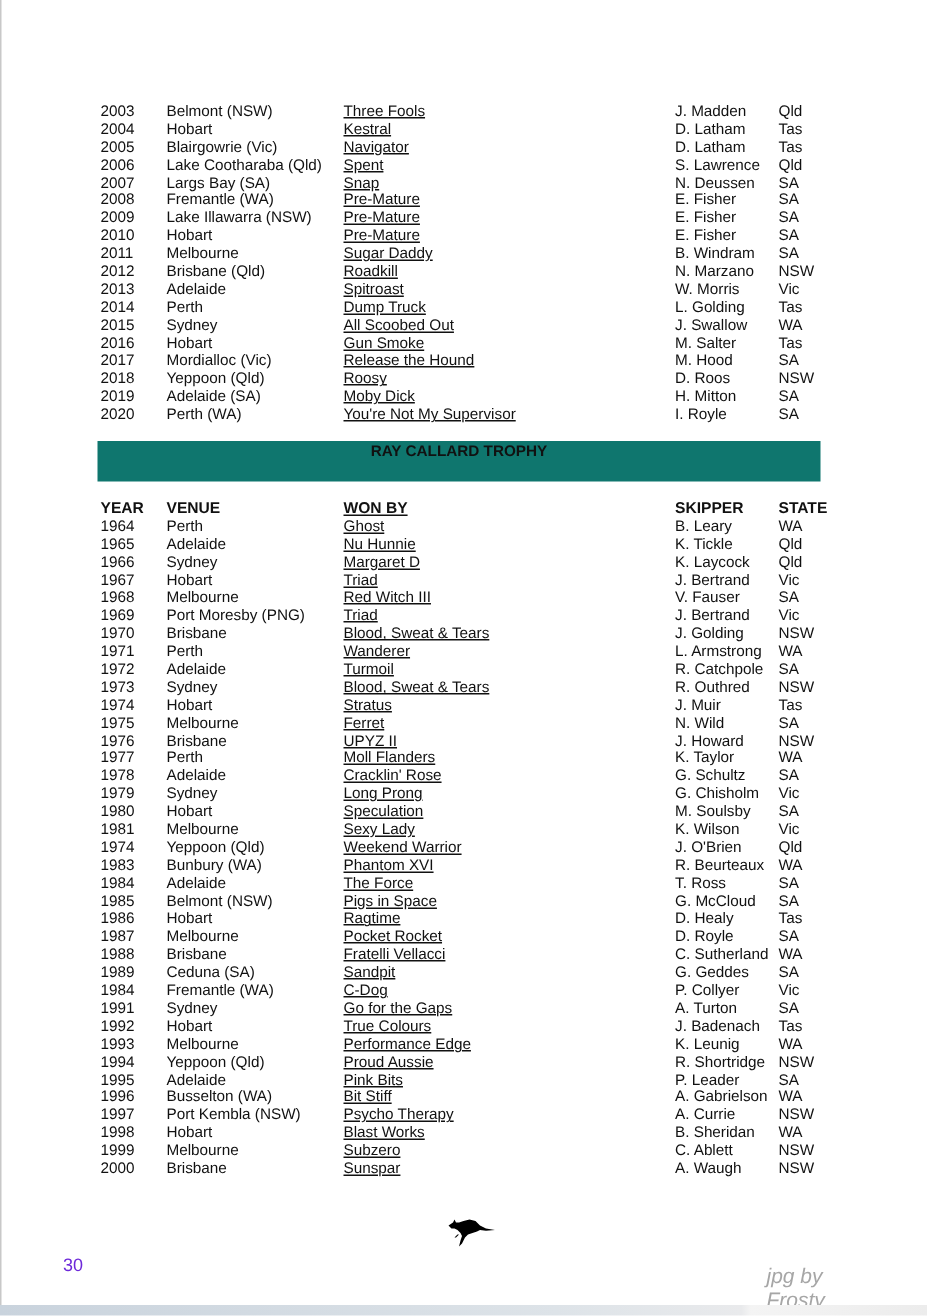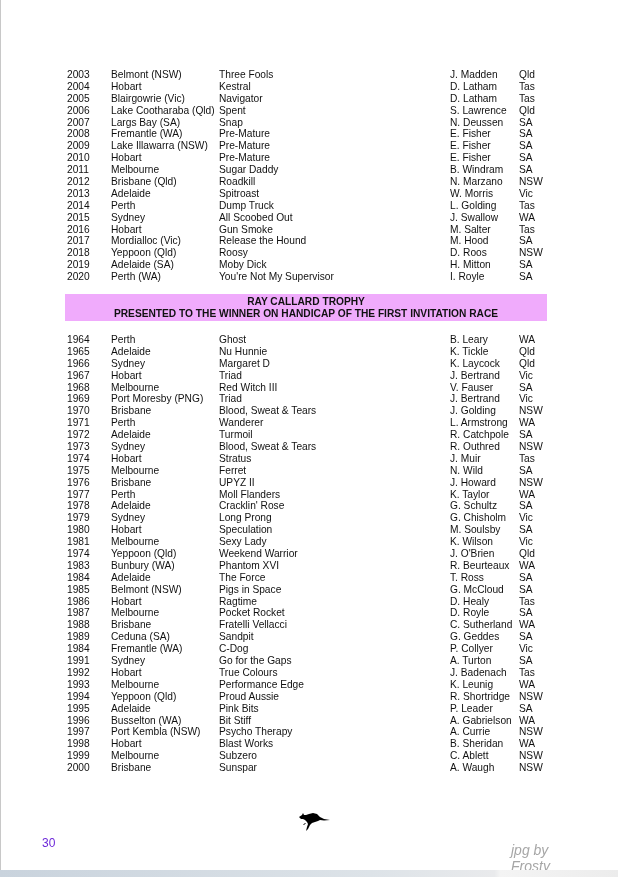--- a/index.html
+++ b/index.html
@@ -17,27 +17,27 @@
   }
   .bottom-strip {
     position: absolute; left: 0; top: 870px; width: 618px; height: 7px;
     background: linear-gradient(90deg, #c9d3dd 0%, #dde3e8 60%, #e9eaec 80%, #f4f4f4 81%, #ececec 100%);
   }
   .table { position: absolute; left: 66px; width: 490px; }
   .row { position: relative; height: 11.9px; font-size: 10.2px; line-height: 11.9px; white-space: nowrap; }
   .row span { position: absolute; top: 0; }
   .c-year { left: 0; }
   .c-venue { left: 44px; }
-  .c-won { left: 152px; }
+  .c-won { left: 162px; text-decoration: underline; }
   .c-skipper { left: 338px; margin-left: 45px; }
   .c-state { left: 428px; margin-left: 24px; }
   .hdr { font-weight: bold; font-size: 10.4px; }
   .banner {
     position: absolute; left: 64px; top: 294px; width: 482px; height: 27px;
-    background: #f0abfc;
+    background: #0f766e;
     text-align: center; font-weight: bold; font-size: 10.2px; line-height: 11.5px;
     padding-top: 2px; box-sizing: border-box;
   }
   .kangaroo { position: absolute; left: 296px; top: 810px; width: 34px; height: 22px; }
   .page-num { position: absolute; left: 41px; top: 836px; font-size: 12px; color: #6d28d9; }
   .watermark { position: absolute; left: 510px; top: 842px; font-size: 14px; font-style: italic; color: #a6a6a6; }
 </style>
 </head>
 <body>
 
@@ -167,24 +167,30 @@
         <span class="c-year">2020</span>
         <span class="c-venue">Perth (WA)</span>
         <span class="c-won">You're Not My Supervisor</span>
         <span class="c-skipper">I. Royle</span>
         <span class="c-state">SA</span>
       </div>
     </div>
 
   <div class="banner">
     <div>RAY CALLARD TROPHY</div>
-    <div>PRESENTED TO THE WINNER ON HANDICAP OF THE FIRST INVITATION RACE</div>
   </div>
 
   <div class="table" id="bottom-table" style="top:334px;">
+    <div class="row hdr">
+      <span class="c-year">YEAR</span>
+      <span class="c-venue">VENUE</span>
+      <span class="c-won">WON BY</span>
+      <span class="c-skipper">SKIPPER</span>
+      <span class="c-state">STATE</span>
+    </div>
   <div class="row">
         <span class="c-year">1964</span>
         <span class="c-venue">Perth</span>
         <span class="c-won">Ghost</span>
         <span class="c-skipper">B. Leary</span>
         <span class="c-state">WA</span>
       </div>
       <div class="row">
         <span class="c-year">1965</span>
         <span class="c-venue">Adelaide</span>

